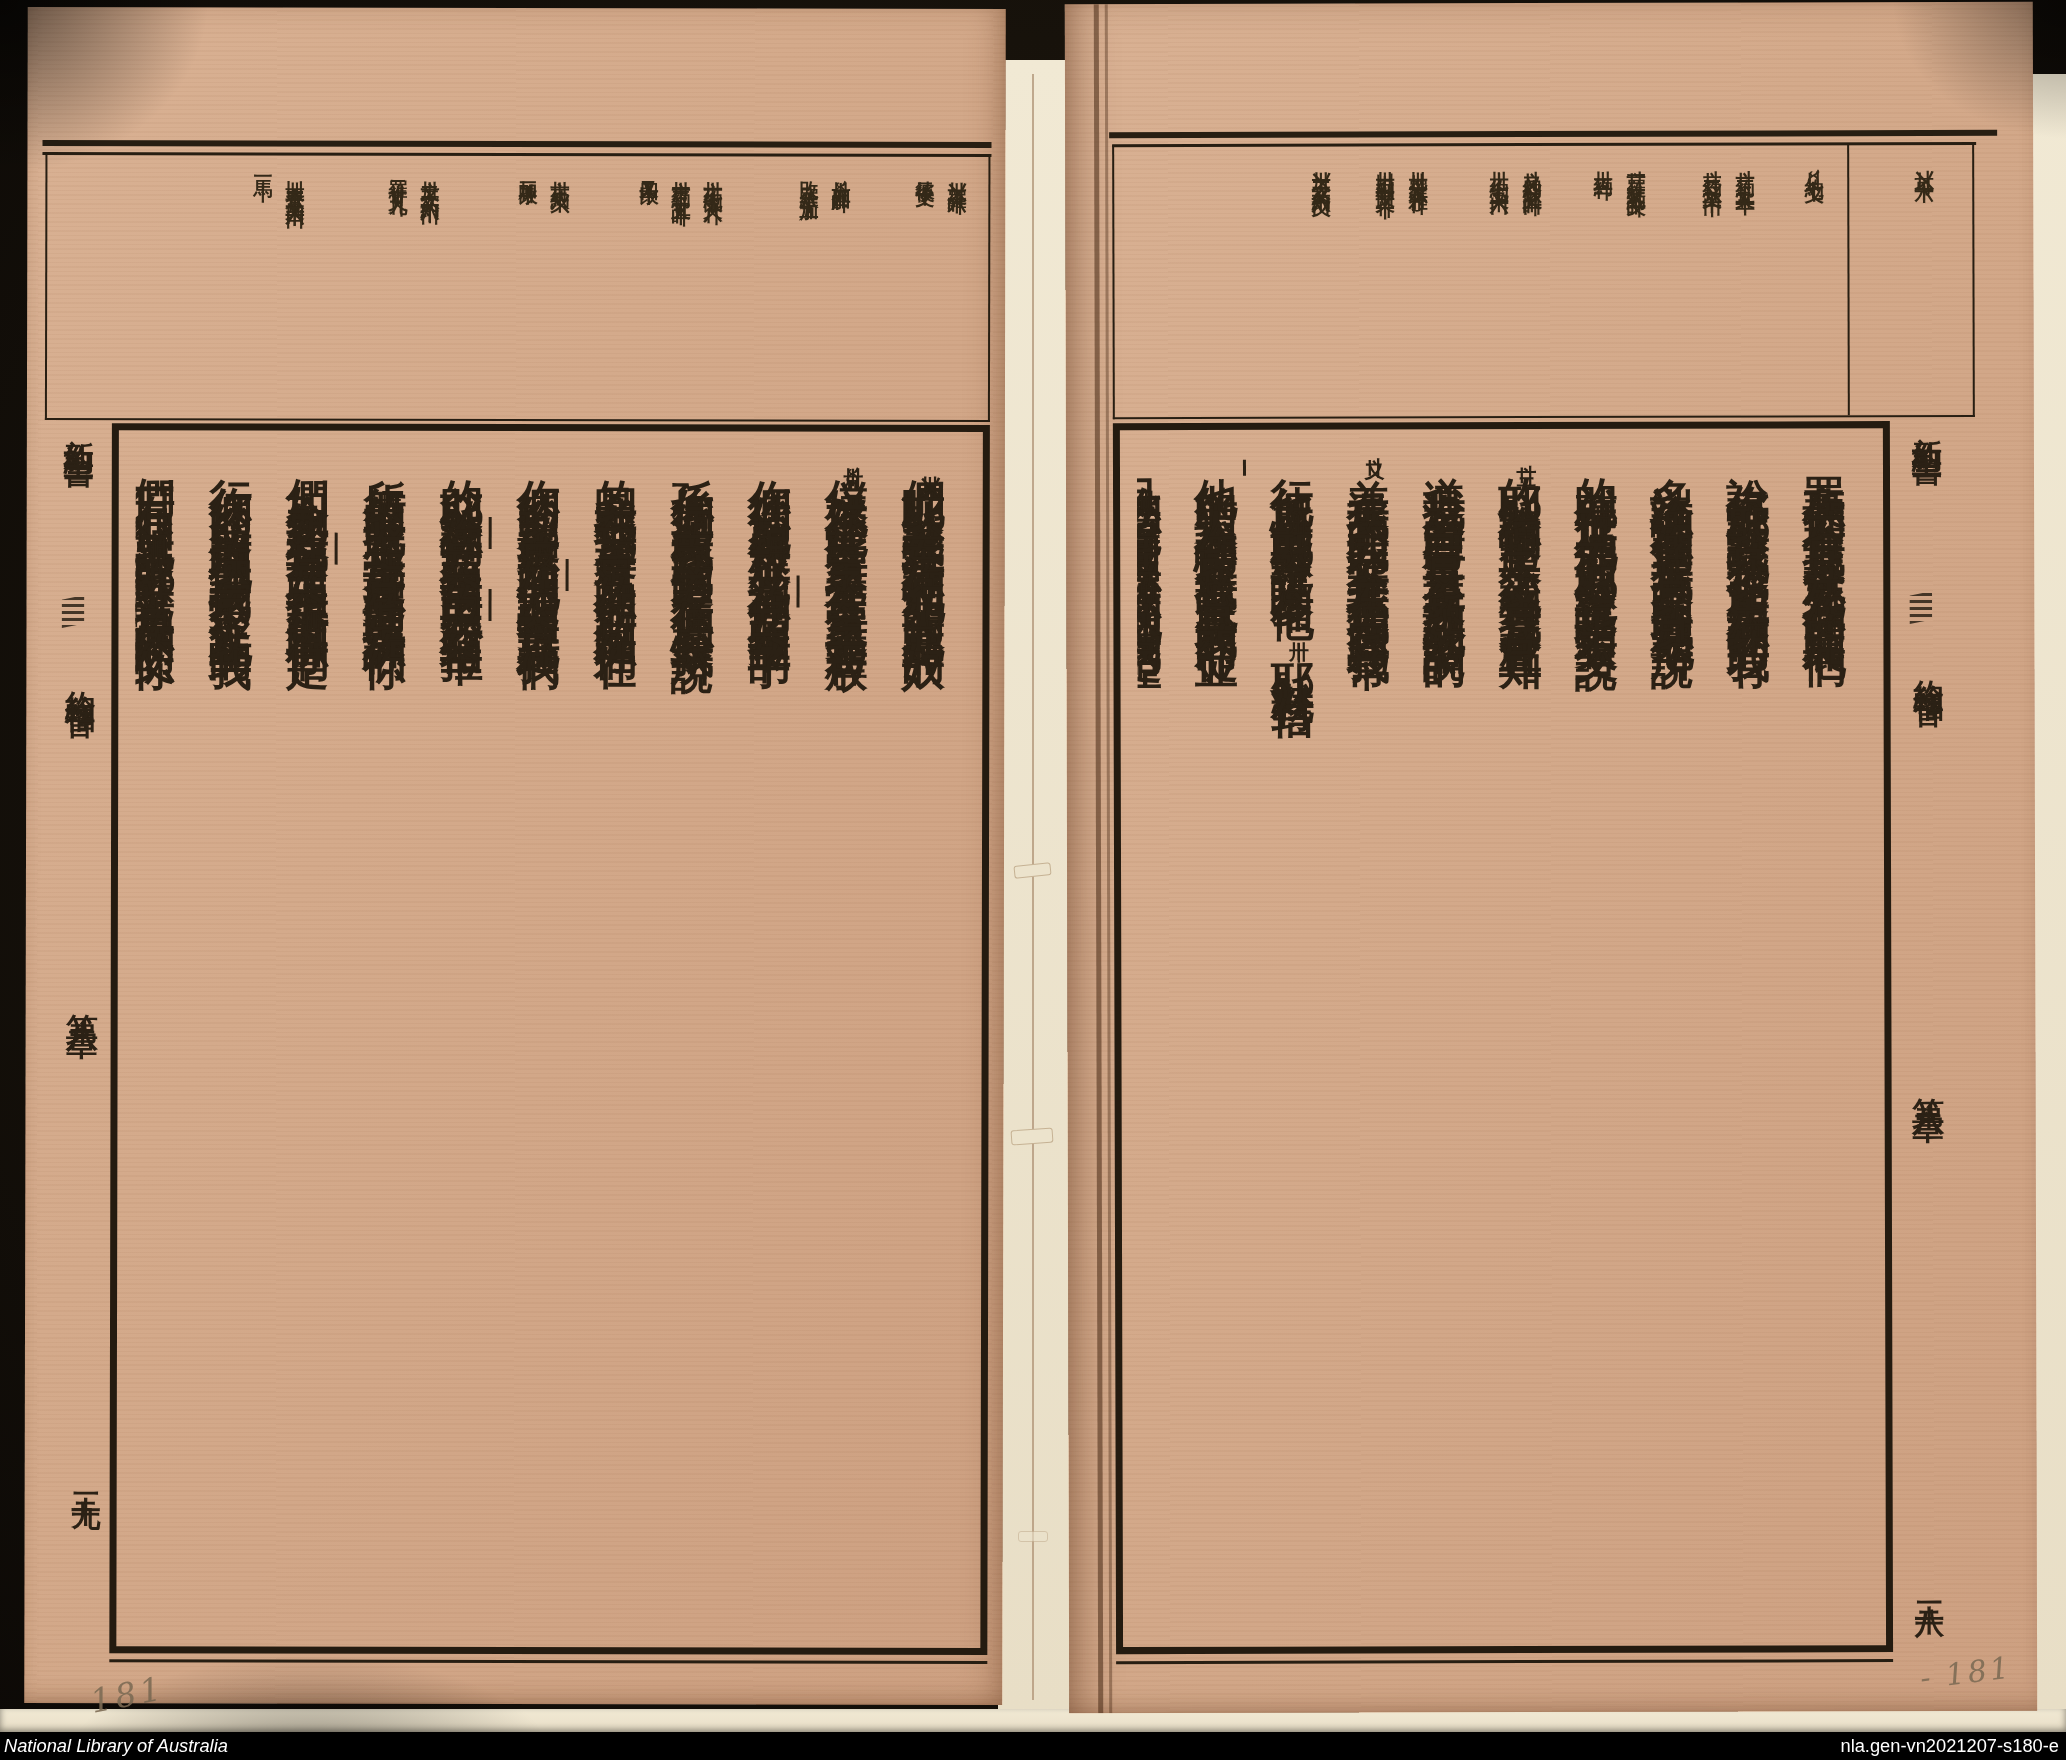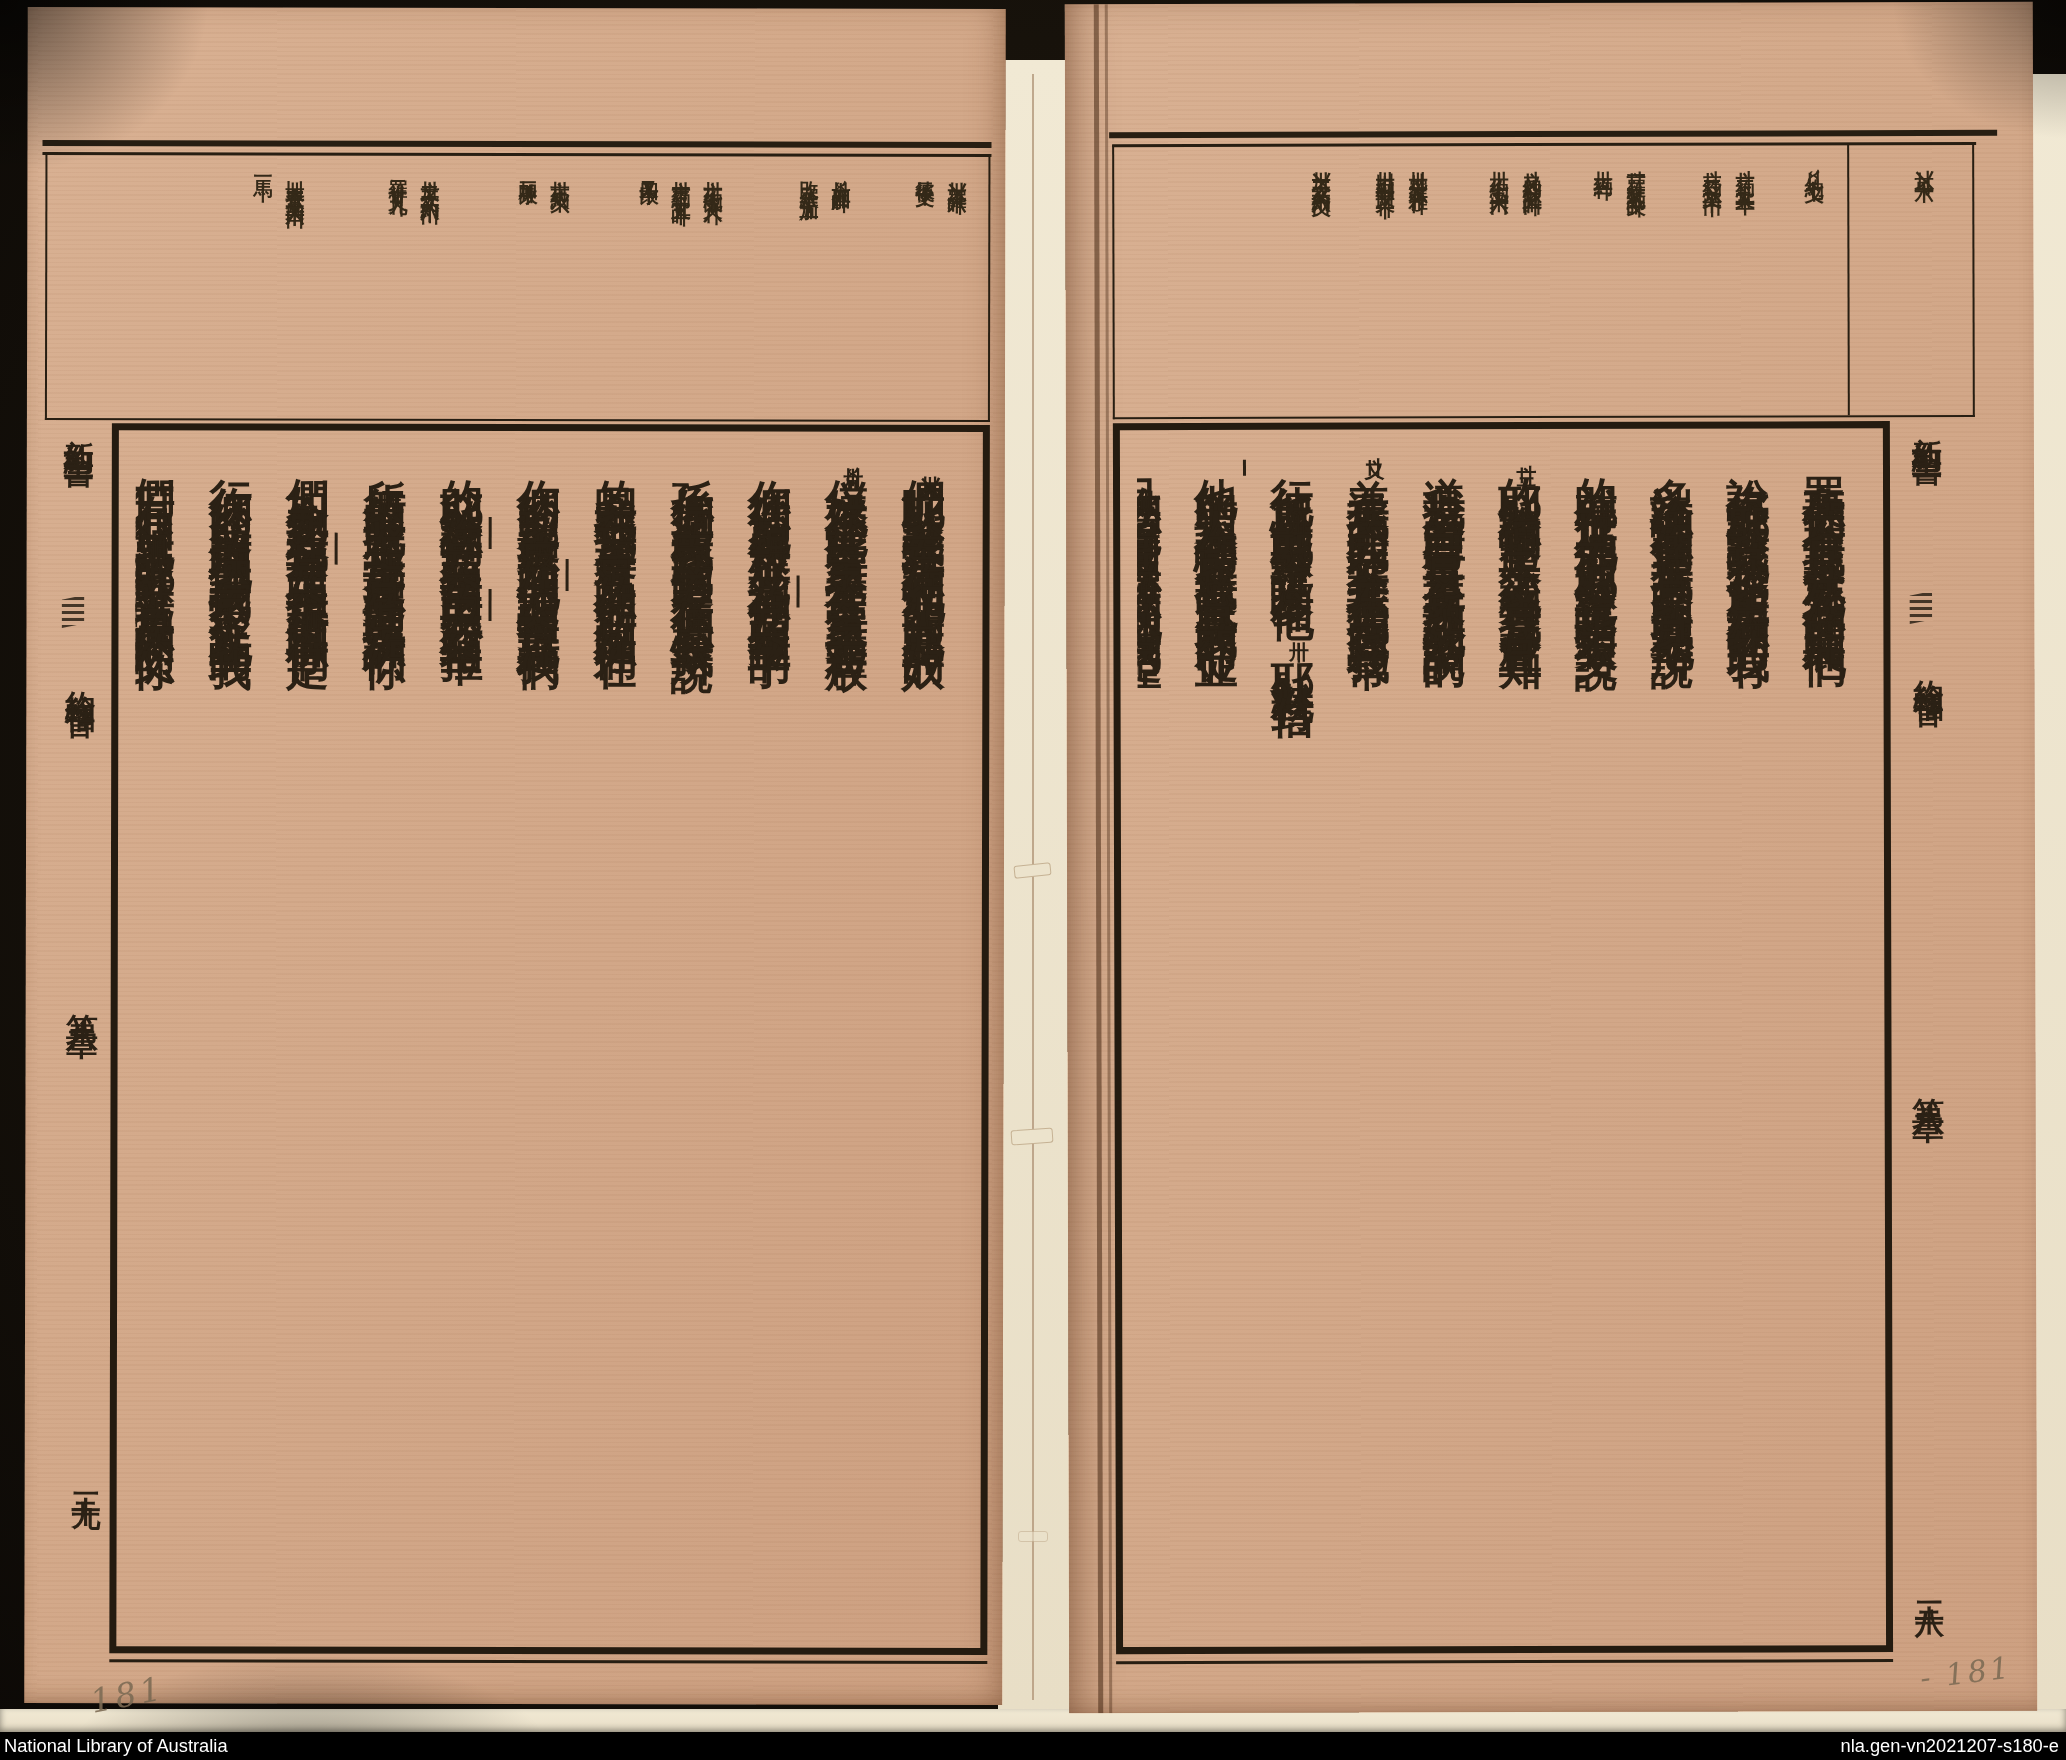--- a/index.html
+++ b/index.html
@@ -78,21 +78,21 @@
   
   .handwritten { position:absolute; font-family:"DejaVu Serif",serif; font-style:italic;
                  color:#7e6c55; opacity:.9; }
   #hw-left  { left:90px;  top:1675px; font-size:33px; letter-spacing:4px; transform:rotate(-11deg); }
   #hw-right { left:1920px; top:1655px; font-size:30px; letter-spacing:3px; transform:rotate(-7deg); }
   
   #caption-bar { position:absolute; left:0; top:1732px; width:2066px; height:28px; background:#000;
                  display:flex; align-items:center; justify-content:space-between;
                  font-family:"Liberation Sans","DejaVu Sans",sans-serif; color:#fff; }
   #caption-bar .cap { font-size:18.3px; }
-  #cap-left  { margin-left:4px; }
+  #cap-left  { margin-left:4px;font-style:italic; }
   #cap-right { margin-right:7px; }
   
   #vignette { position:absolute; inset:0; pointer-events:none;
     background:
       radial-gradient(ellipse 298px 248px at 0% 0%, rgba(0,0,0,.55), rgba(0,0,0,0) 70%),
       radial-gradient(ellipse 248px 198px at 100% 0%, rgba(0,0,0,.4), rgba(0,0,0,0) 70%),
       radial-gradient(ellipse 347px 149px at 15% 100%, rgba(0,0,0,.35), rgba(0,0,0,0) 70%);
   }
 </style>
 </head>

